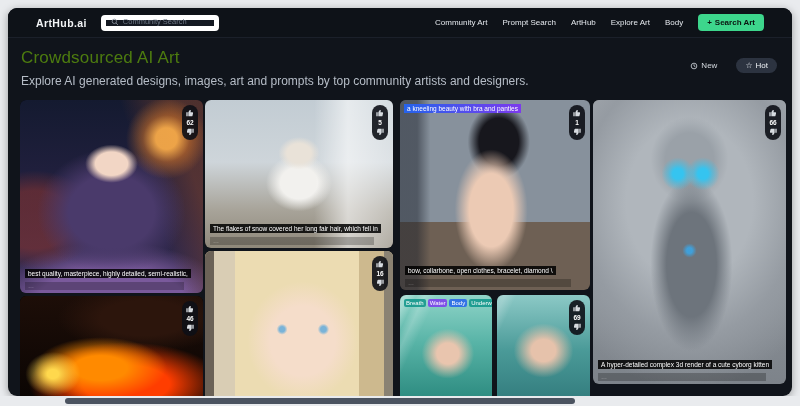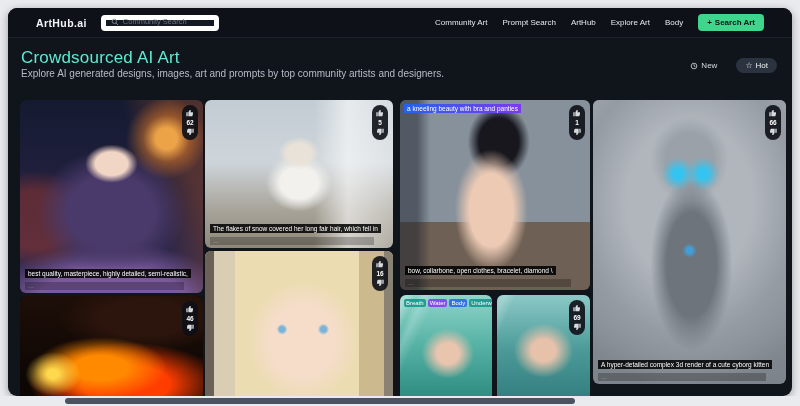--- a/index.html
+++ b/index.html
@@ -34,22 +34,22 @@
   .searchbox input::placeholder { color:#6d7684; }
   .nav-right { margin-left:auto; display:flex; align-items:center; gap:15px;justify-content:space-between; }
   .nav-link { color:#e3e7ec; font-size:8px; cursor:pointer; white-space:nowrap; }
   .share-btn {
     display:flex; align-items:center; gap:3px;
     background:#3dd68c; color:#0b1510; font-size:8px; font-weight:700;
     border:none; border-radius:4px; padding:4px 9px; cursor:pointer;
   }
   
   .header { position:absolute; left:13px; top:40px; right:13px; }
-  .title { color:#5eead4; font-size:17px; font-weight:400; letter-spacing:.2px; }
-  .subtitle { color:#b6bdc7; font-size:10px; }
+  .title { color:#4d7c0f; font-size:17px; font-weight:400; letter-spacing:.2px; }
+  .subtitle { color:#b6bdc7; font-size:12px; margin-top:6px; }
   .sort { position:absolute; right:2px; top:10px; display:flex; align-items:center; gap:19px; }
   .sort-new { display:flex; align-items:center; gap:3px; color:#d6dbe1; font-size:8px; cursor:pointer; }
   .sort-hot {
     display:flex; align-items:center; gap:3px; color:#eef1f4; font-size:8px; cursor:pointer;
     background:#2c3340; border-radius:9px; padding:3px 9px;
   }
   .hot-star { font-size:8px; color:#e8ecf1; }
   
   .card {
     position:absolute; border-radius:6px; overflow:hidden; background:#000; cursor:pointer;

